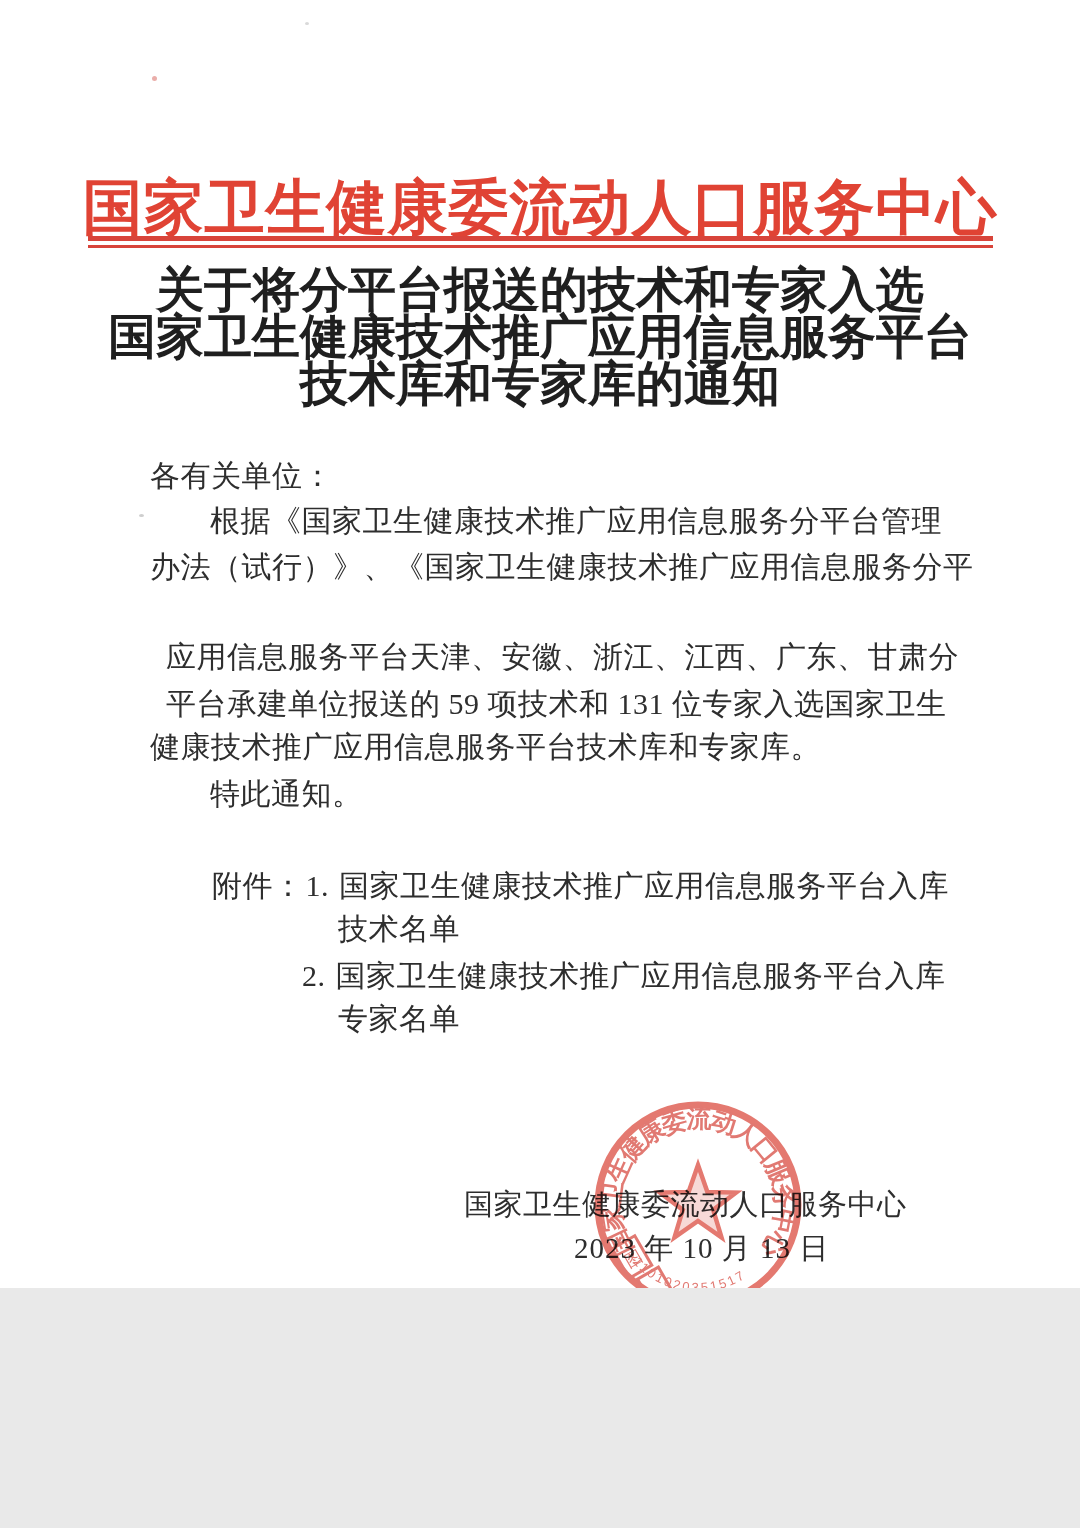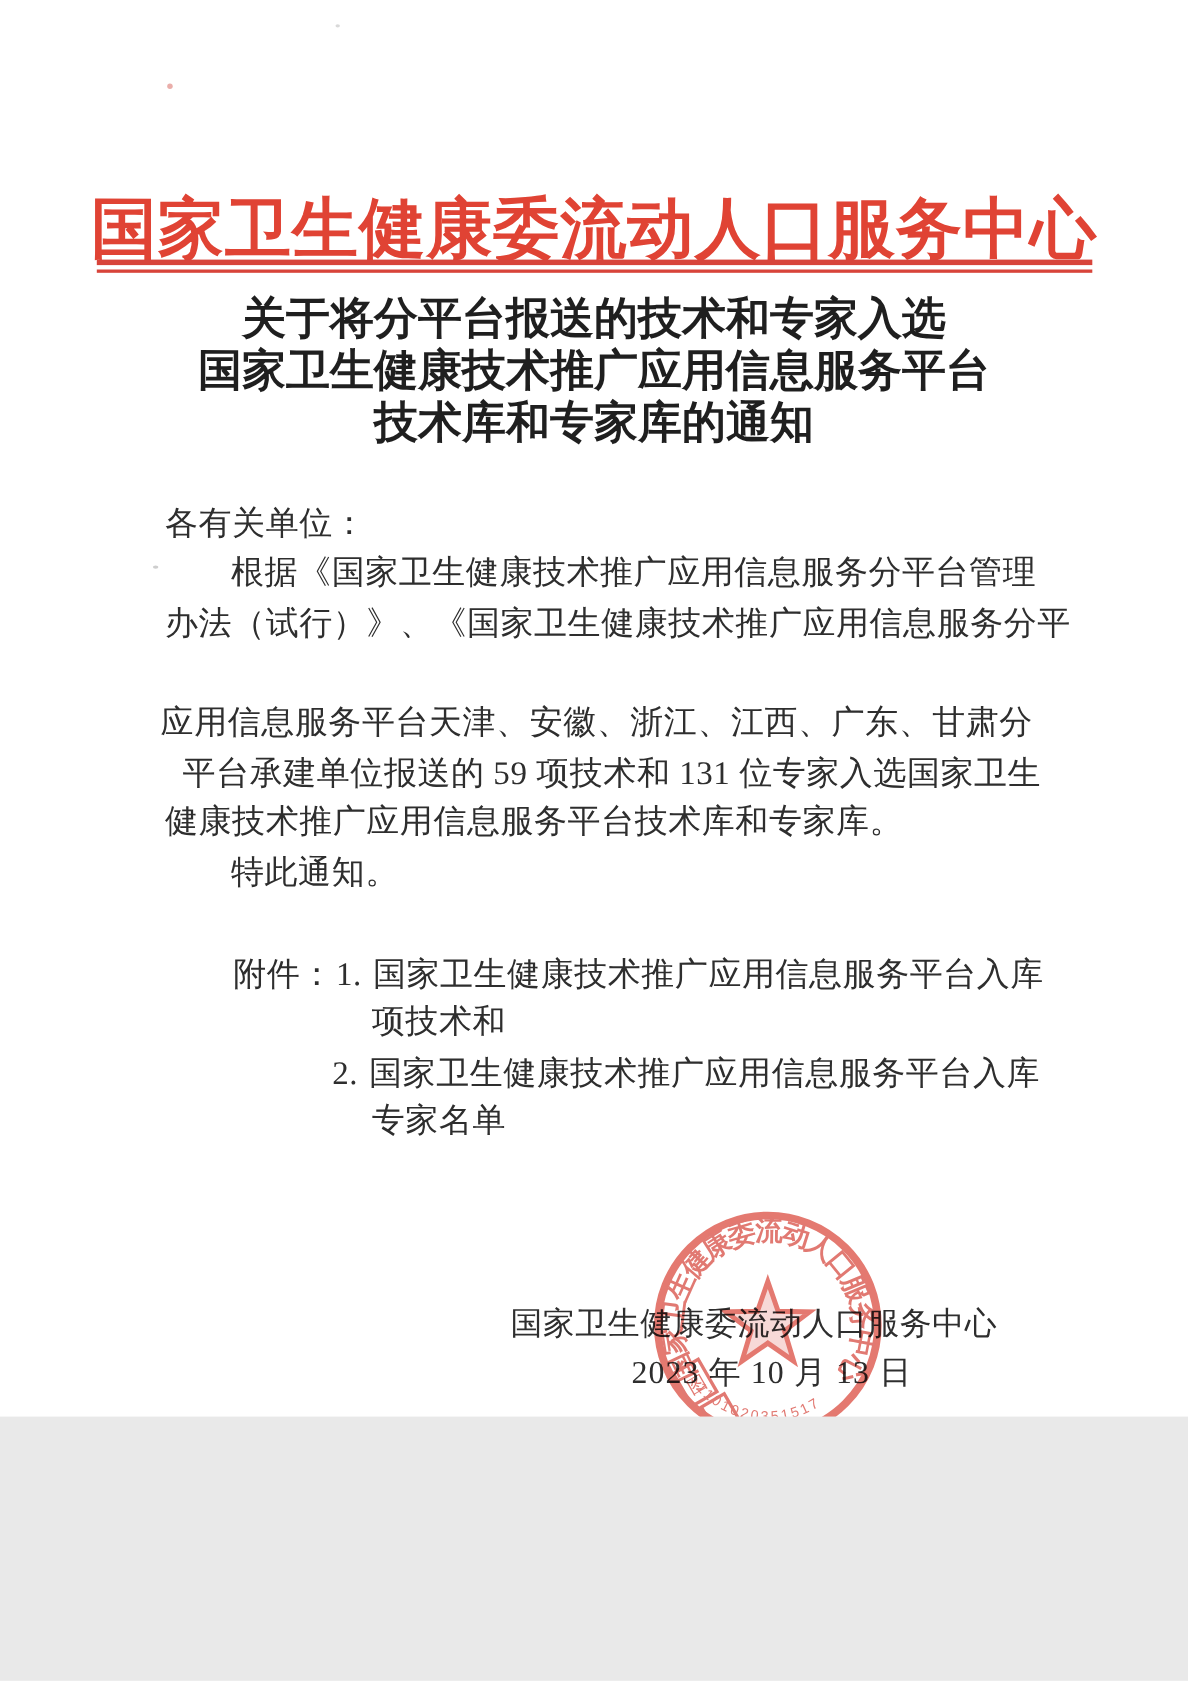--- a/index.html
+++ b/index.html
@@ -24,37 +24,37 @@
   .rule-top{top:236px;}
   .rule-bottom{top:1403px;left:85px;width:913px;}
   .rule .thick{height:5px;background:#d8443a;}
   .rule .thin{height:3px;background:#d8443a;}
   .rule .gap{height:4px;background:transparent;}
   .rule-bottom .gap{height:3px;}
   
   .doc-title{
     position:absolute;top:266px;left:0;right:0;
     text-align:center;
-    font-size:40px;font-weight:900;
+    font-size:48px;font-weight:900;
     color:#1f1f1f;
     line-height:47px;
   }
   
   .bl{
     position:absolute;
     font-size:30px;color:#2e2e2e;
     line-height:36px;
     white-space:nowrap;
     letter-spacing:0.5px;
   }
   .sal   {left:150px;top:458px;}
   .p0    {left:210px;top:503px;}
   .p1    {left:150px;top:549px;}
   .p2    {left:150px;top:594px;}
-  .p3    {left:146px;top:639px;}
+  .p3    {left:166px;top:639px;}
   .p4    {left:166px;top:686px;}
   .p5    {left:150px;top:729px;}
   .close {left:210px;top:776px;}
   
   .att1  {left:212px;top:868px;}
   .att1b {left:338px;top:911px;}
   .att2  {left:302px;top:958px;}
   .att2b {left:338px;top:1001px;}
   .att-num{margin-right:10px;}
   .att-label{margin-right:2px;}
@@ -98,21 +98,21 @@
   <div class="bl p0">根据《国家卫生健康技术推广应用信息服务分平台管理</div>
   <div class="bl p1">办法（试行）》、《国家卫生健康技术推广应用信息服务分平</div>
   <div class="bl p3">应用信息服务平台天津、安徽、浙江、江西、广东、甘肃分</div>
   <div class="bl p4">平台承建单位报送的 59 项技术和 131 位专家入选国家卫生</div>
   <div class="bl p5">健康技术推广应用信息服务平台技术库和专家库。</div>
   <div class="bl close">特此通知。</div>
 
   <div class="bl att1">
     <span class="att-label">附件：</span><span class="att-num">1.</span><span>国家卫生健康技术推广应用信息服务平台入库</span>
   </div>
-  <div class="bl att1b">项技术和</div>
+  <div class="bl att1b">技术名单</div>
   <div class="bl att2">
     <span class="att-num">2.</span><span>国家卫生健康技术推广应用信息服务平台入库</span>
   </div>
   <div class="bl att2b">专家名单</div>
 
   <div class="bl sig">国家卫生健康委流动人口服务中心</div>
   <div class="bl date">2023 年 10 月 13 日</div>
 
   <div class="seal">
     <svg width="340" height="340" viewBox="0 0 340 340">

